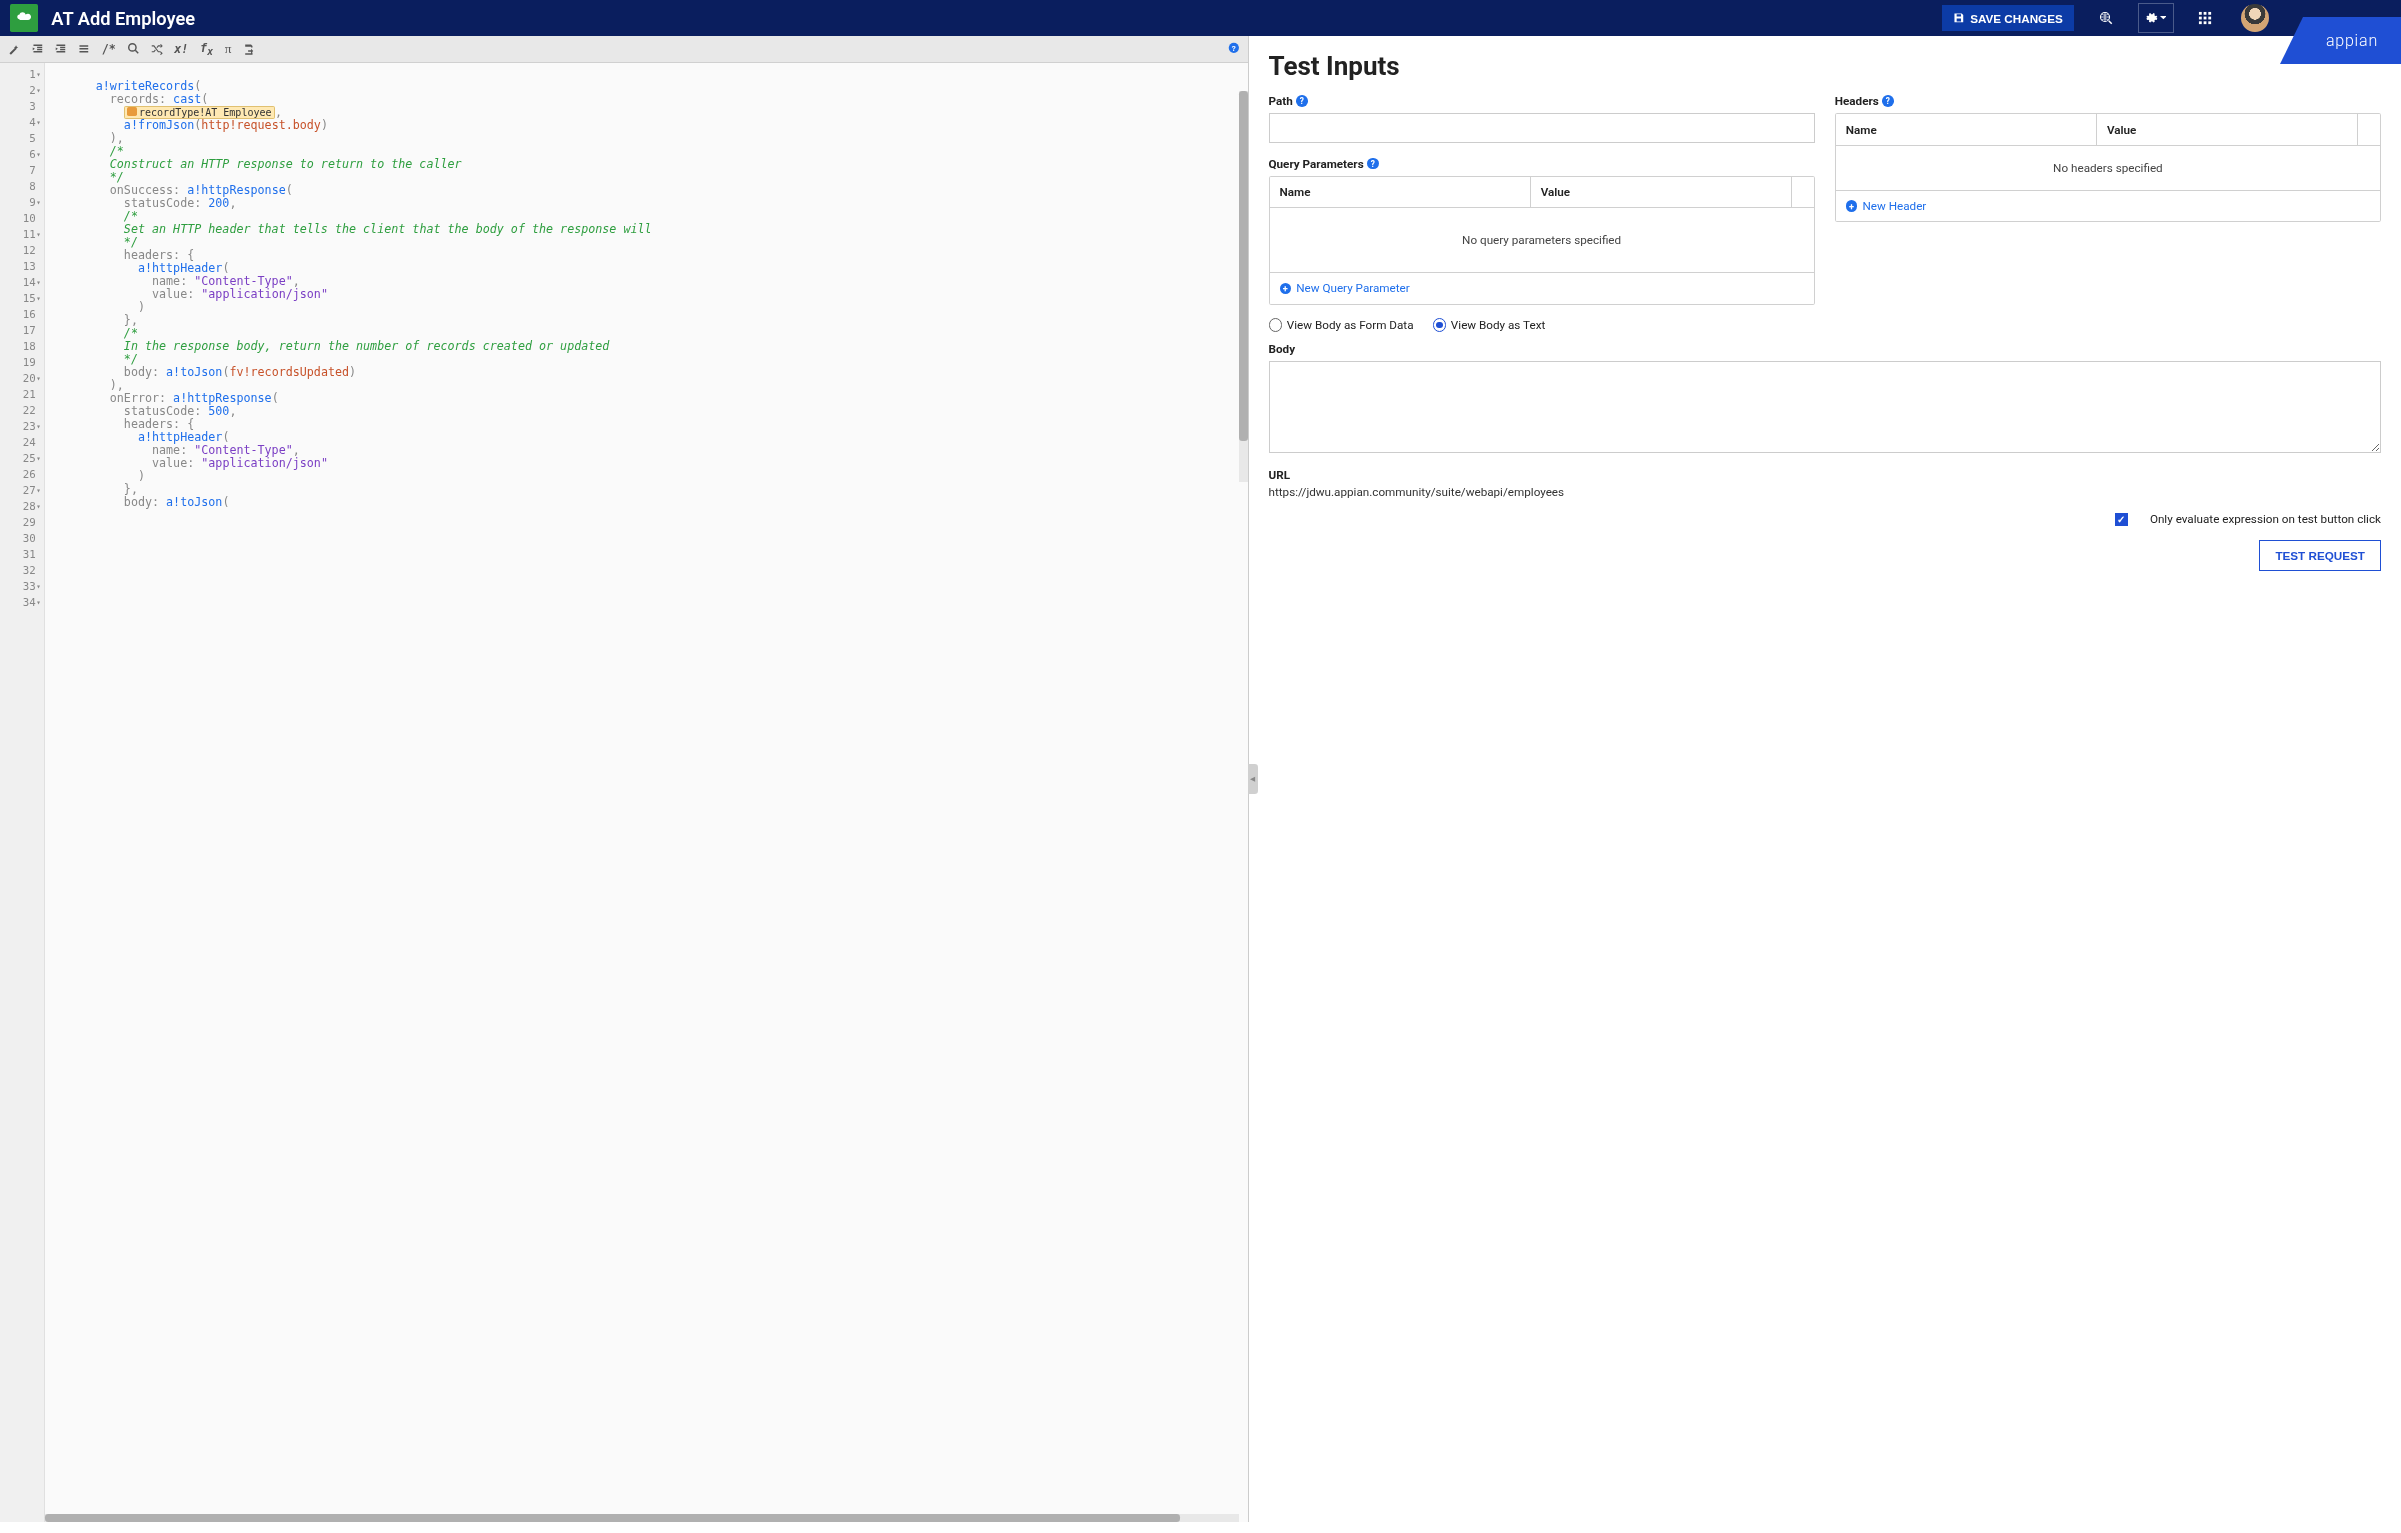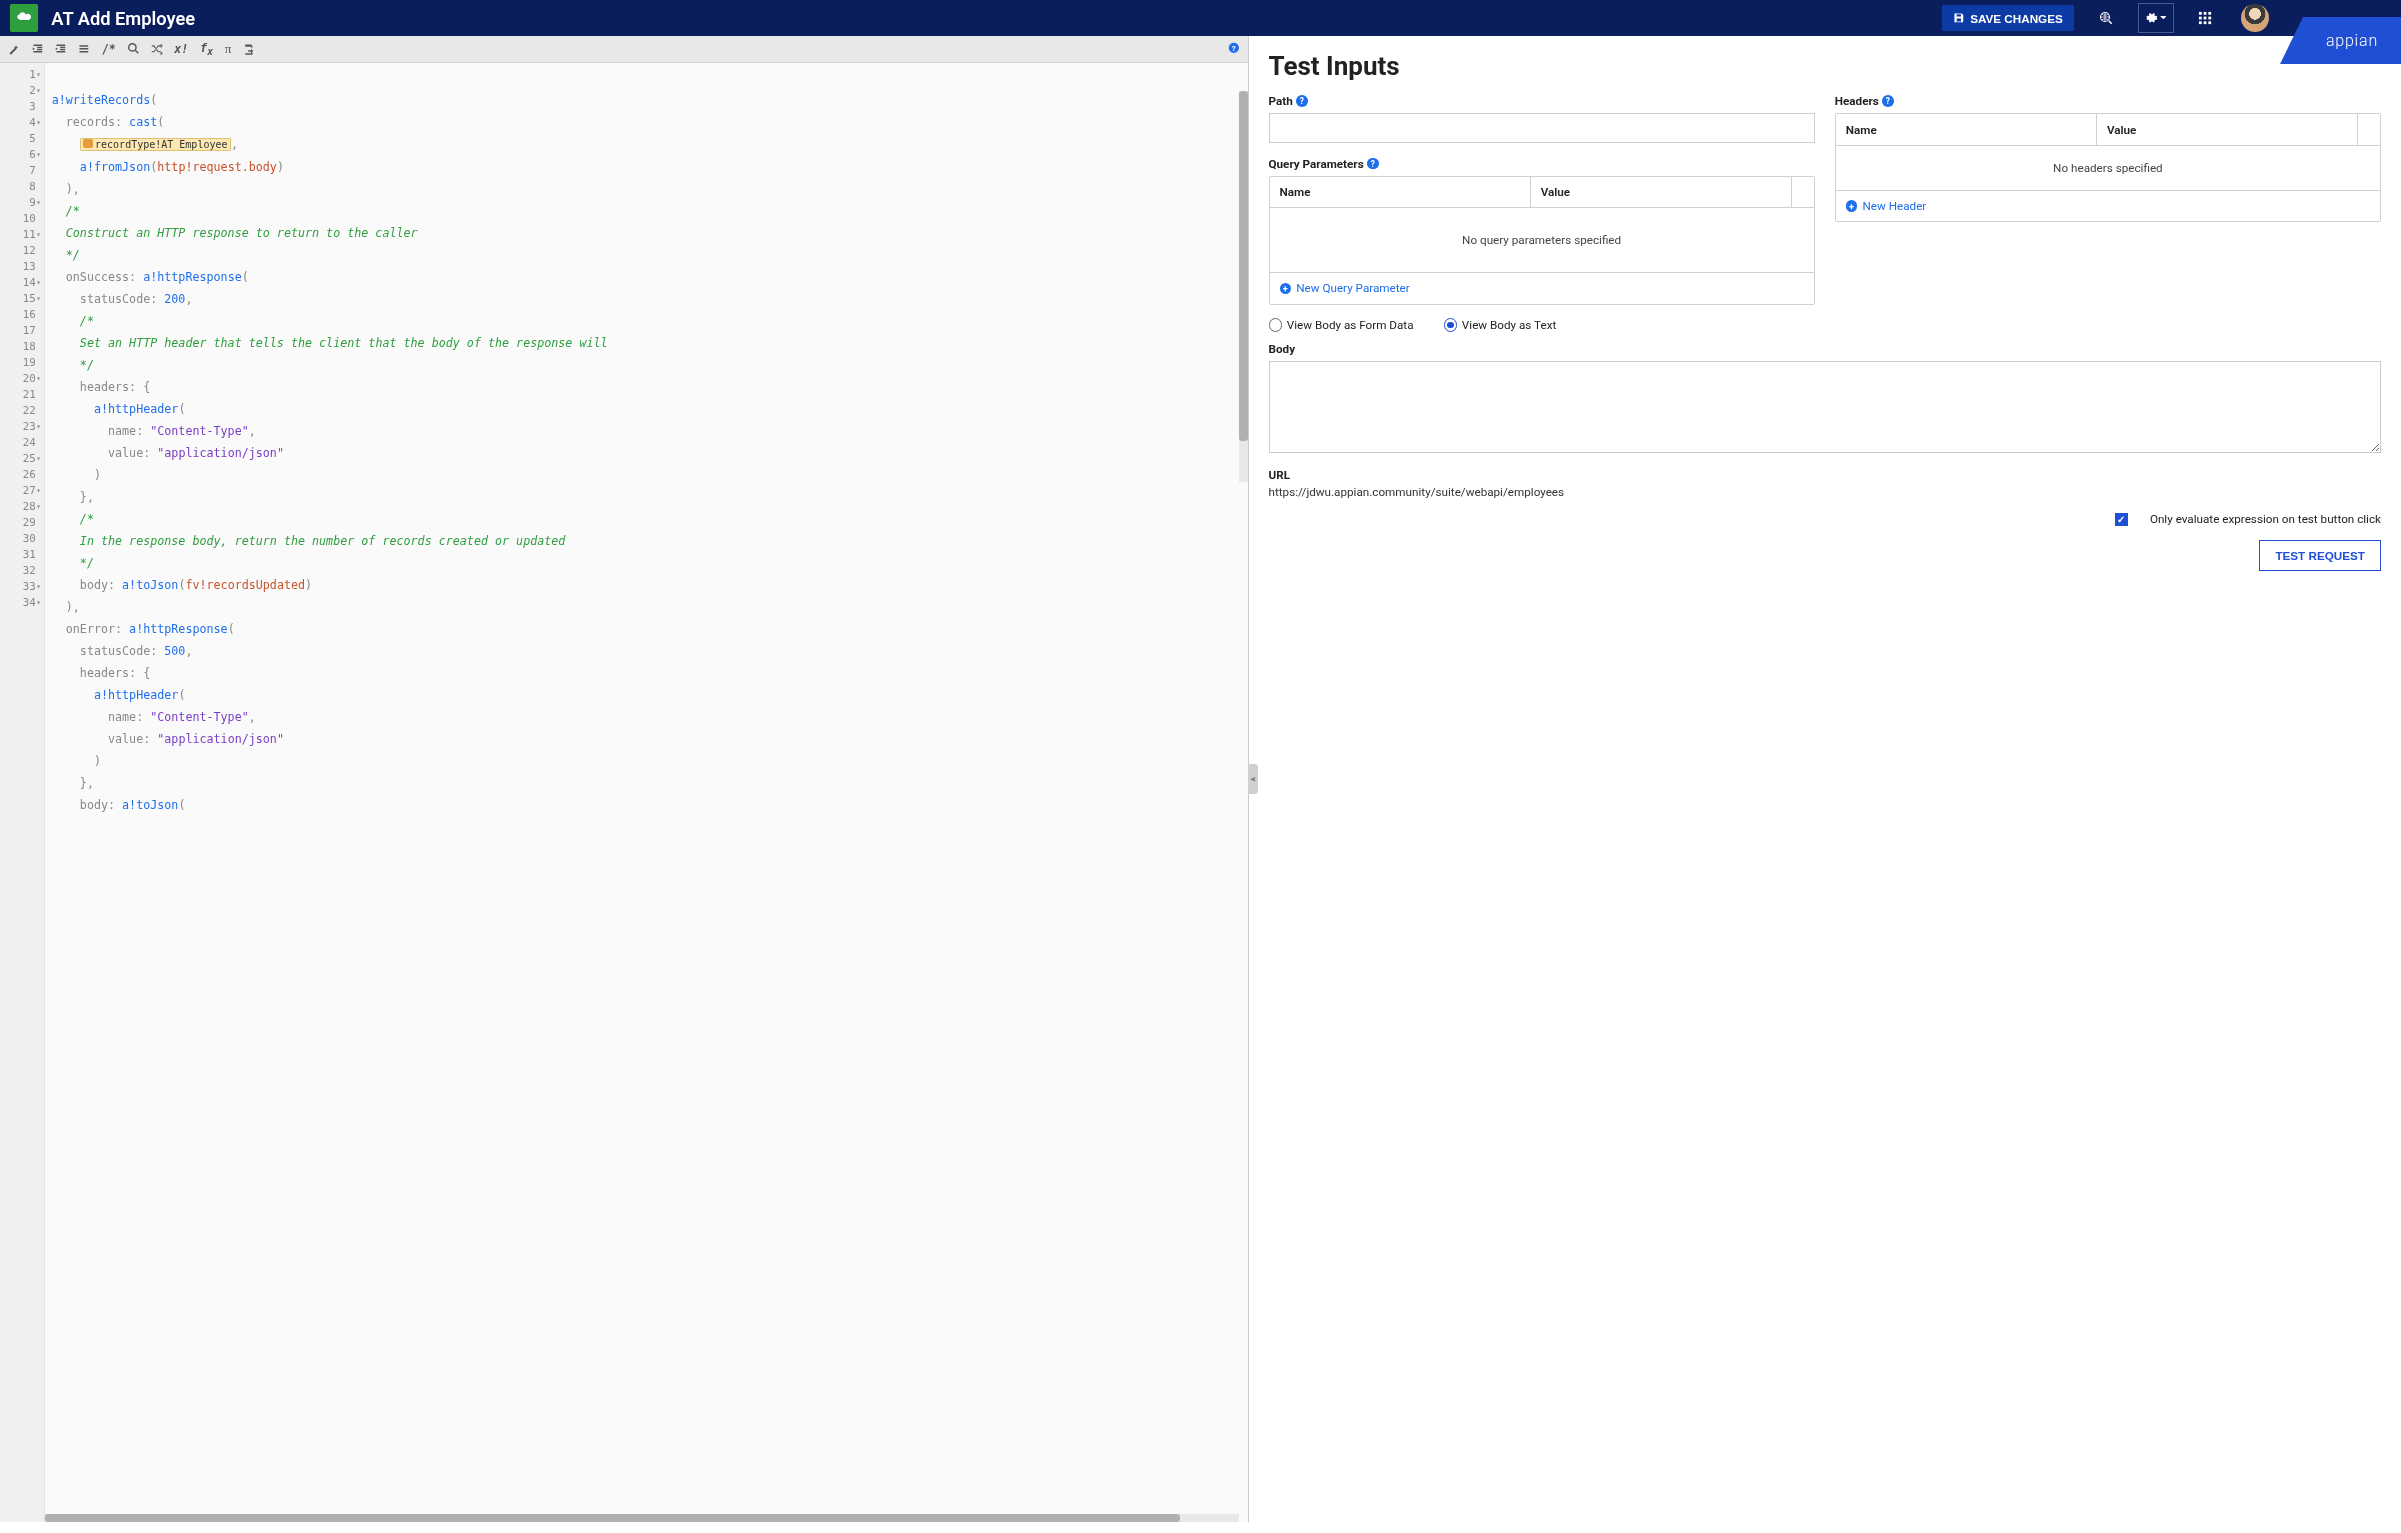--- a/index.html
+++ b/index.html
@@ -22,21 +22,21 @@
 .main { display: flex; height: calc(100vh - 47px); }
 .left-panel { width: 52%; border-right: 0.8px solid #ccc; display: flex; flex-direction: column; position: relative; }
 .toolbar { background: #e8e8e8; border-bottom: 0.8px solid #d0d0d0; padding: 5px 8.3px; display: flex; align-items: center; gap: 11.7px; }
 .toolbar svg { width: 11.7px; height: 11.7px; fill: #555; cursor: pointer; }
 .toolbar .help-icon { margin-left: auto; }
 .toolbar .help-icon svg { fill: #1f6feb; }
 .editor-wrap { flex: 1; overflow: hidden; display: flex; position: relative; background: #fafafa; }
 .gutter { background: #f0f0f0; border-right: 0.8px solid #e0e0e0; padding: 3.3px 5px 3.3px 0; text-align: right; color: #888; font-family: "Consolas", "Monaco", monospace; font-size: 10.8px; line-height: 16px; user-select: none; width: 45px; }
 .gutter div { padding-right: 3.3px; position: relative; white-space: nowrap; }
 .gutter .arrow::after { content: '▾'; font-size: 7.5px; position: absolute; right: -1.7px; color: #888; }
-.code { flex: 1; padding: 3.3px 6.7px; font-family: "Consolas", "Monaco", monospace; font-size: 11.7px; line-height: 22px; white-space: pre; overflow-x: auto; color: #888; }
+.code { flex: 1; padding: 3.3px 6.7px; font-family: "Consolas", "Monaco", monospace; font-size: 11.7px; line-height: 13px; white-space: pre; overflow-x: auto; color: #888; margin-left: 44px; }
 .code .fn { color: #1f6feb; }
 .code .kw { color: #888; }
 .code .str { color: #7b3fc4; }
 .code .num { color: #1f6feb; }
 .code .com { color: #2e9e3f; font-style: italic; }
 .code .var { color: #c7522a; }
 .code .chip { background: #ffe9b3; border: 0.8px solid #e0c070; border-radius: 1.7px; padding: 0 2.5px; font-size: 10px; color: #333; }
 .code .chip-icon { display: inline-block; width: 9.2px; height: 9.2px; background: #e89b3c; border-radius: 1.7px; vertical-align: -0.8px; margin-right: 2.5px; }
 .vscroll { position: absolute; right: 0; top: 28px; width: 8.3px; height: 391px; background: #e8e8e8; }
 .vscroll-thumb { background: #b0b0b0; width: 100%; height: 350px; border-radius: 3.3px; }
@@ -55,21 +55,21 @@
 .param-table { border: 0.8px solid #d0d0d0; border-radius: 1.7px; margin-top: 5px; }
 .param-table .row { display: flex; }
 .param-table .hdr { border-bottom: 0.8px solid #d0d0d0; font-weight: 600; }
 .param-table .cell { flex: 1; padding: 8.3px 10px; }
 .param-table .cell:first-child { border-right: 0.8px solid #d0d0d0; }
 .param-table .cell.narrow { flex: 0 0 23px; border-left: 0.8px solid #d0d0d0; border-right: none; }
 .param-empty { text-align: center; padding: 25px 8.3px; color: #444; border-bottom: 0.8px solid #d0d0d0; }
 .param-empty.short { padding: 15px 8.3px; }
 .add-link { display: flex; align-items: center; gap: 5px; padding: 8.3px 10px; color: #1f6feb; cursor: pointer; font-size: 11.7px; }
 .add-link .plus { width: 11.7px; height: 11.7px; border-radius: 50%; background: #1f6feb; color: #fff; display: flex; align-items: center; justify-content: center; font-size: 9.2px; font-weight: 700; }
-.radio-row { display: flex; align-items: center; gap: 30px; margin: 0 0 10px; }
+.radio-row { display: flex; align-items: center; gap: 19px; margin: 0 0 10px; }
 .radio-opt { display: flex; align-items: center; gap: 5px; cursor: pointer; }
 .radio-circle { width: 13.3px; height: 13.3px; border: 1.7px solid #666; border-radius: 50%; display: flex; align-items: center; justify-content: center; }
 .radio-circle.checked { border-color: #1f4fd4; }
 .radio-circle.checked::after { content: ''; width: 6.7px; height: 6.7px; background: #1f4fd4; border-radius: 50%; }
 .body-area { width: 100%; height: 92px; border: 0.8px solid #ccc; padding: 6.7px; font-size: 11.7px; resize: both; }
 .field-block { margin-top: 11.7px; }
 .field-block .label2 { font-weight: 700; margin-bottom: 3.3px; }
 .field-block .value { color: #333; }
 .check-row { display: flex; align-items: center; justify-content: flex-end; gap: 22px; margin-top: 13.3px; }
 .checkbox { width: 13.3px; height: 13.3px; background: #1f4fd4; display: flex; align-items: center; justify-content: center; }

